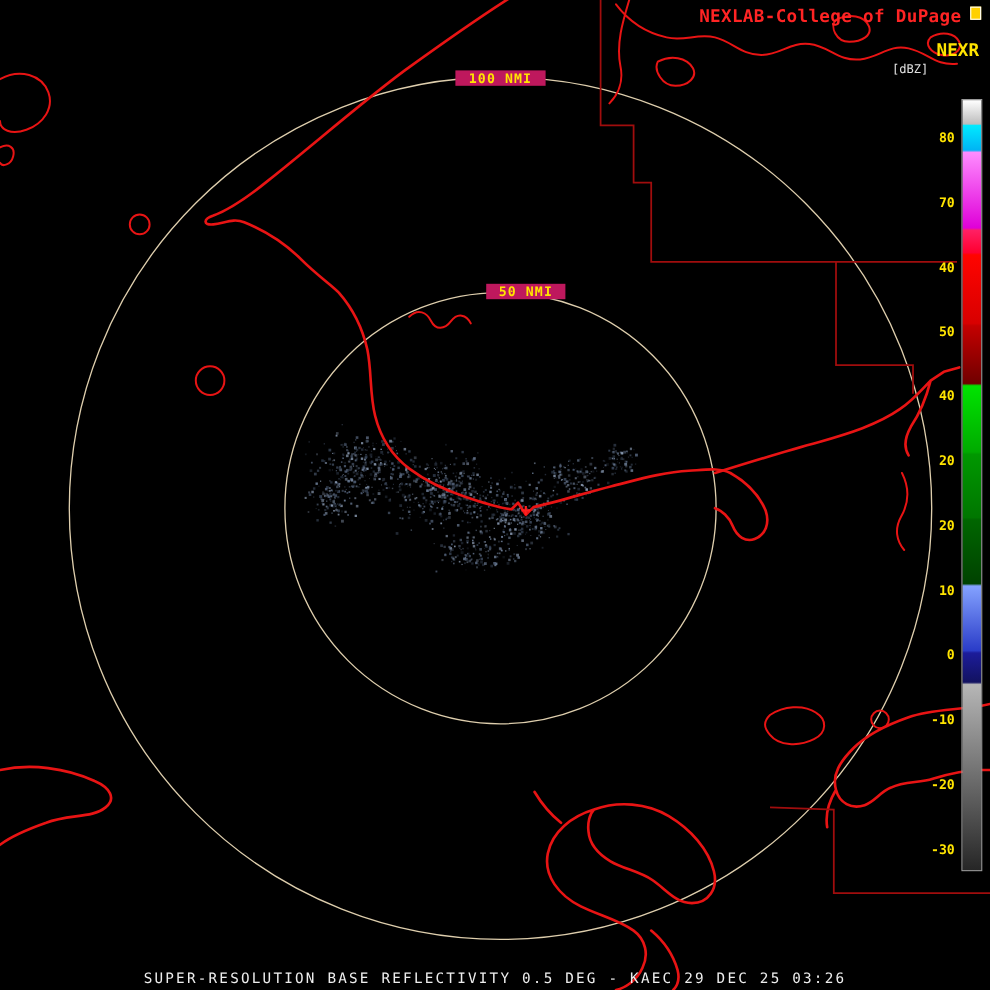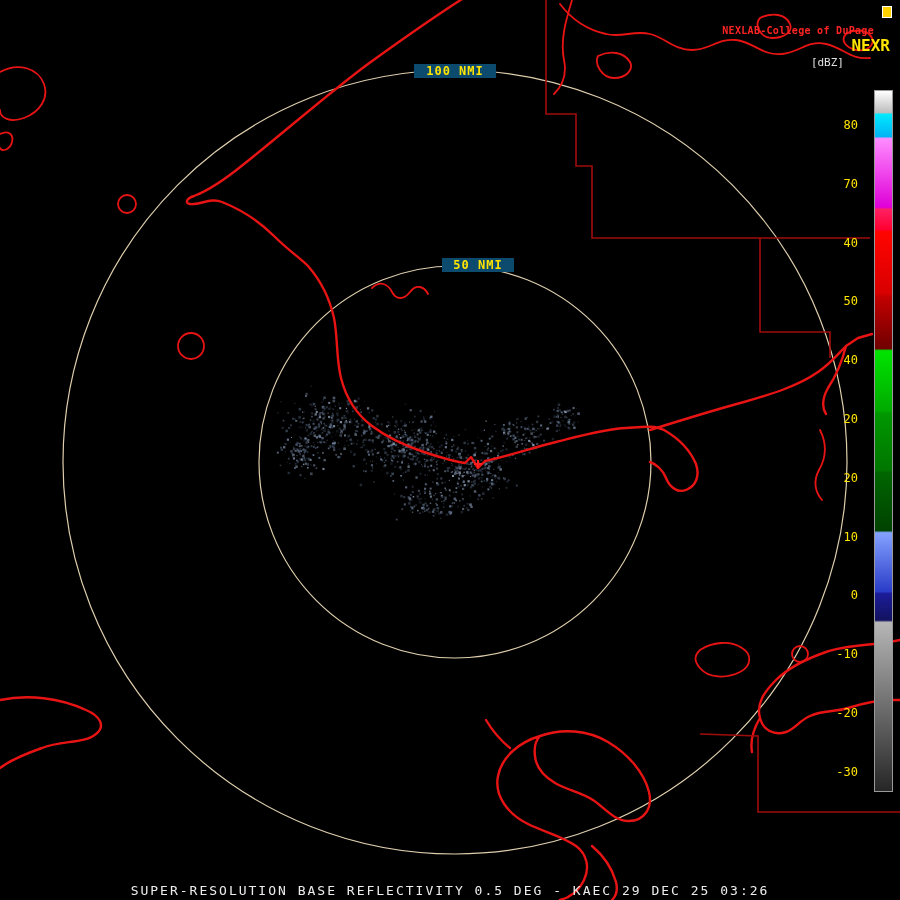--- a/index.html
+++ b/index.html
@@ -7,26 +7,26 @@
     position:relative;width:900px;height:900px;background:var(--background,#000);
     overflow:hidden;font-family:"DejaVu Sans Mono","Liberation Mono",monospace;
   }
   .stage svg{position:absolute;left:0;top:0;}
   .ring{fill:none;stroke:var(--ring,#ead9b6);stroke-width:1.2;opacity:.95;}
   .coast{fill:none;stroke:var(--map-line,#e81414);stroke-width:2.4;stroke-linecap:round;stroke-linejoin:round;}
   .coast-thin{fill:none;stroke:var(--map-line,#e81414);stroke-width:1.8;stroke-linecap:round;stroke-linejoin:round;}
   .border{fill:none;stroke:var(--border-line,#a00d0d);stroke-width:1.6;stroke-linejoin:miter;}
   .site{stroke:#ff2020;stroke-width:2;}
   .ring-label{
-    position:absolute;background:#0c4a6e;color:var(--ring-label,#ffe400);
+    position:absolute;background:#be185d;color:var(--ring-label,#ffe400);
     font-size:12px;font-weight:bold;letter-spacing:1px;padding:0 4px;text-align:center;
   }
   .brand{
     position:absolute;top:5px;right:26px;color:var(--brand,#ff2424);
-    font-size:10px;font-weight:bold;letter-spacing:.3px;white-space:nowrap;margin-top:20px;
+    font-size:16px;font-weight:bold;letter-spacing:.3px;white-space:nowrap;
   }
   .logo{
     position:absolute;top:6px;right:8px;width:10px;height:12px;
     background:#ffd000;border:1px solid #fff;box-sizing:border-box;
   }
   .scale-title{position:absolute;top:36px;right:10px;color:var(--tick-label,#ffe400);font-size:16px;font-weight:bold;}
   .scale-units{position:absolute;top:56px;right:56px;color:var(--units-label,#e0e0e0);font-size:11px;}
   .colorbar{
     position:absolute;top:90px;right:7px;width:19px;height:702px;
     border:1px solid #9a9a9a;box-sizing:border-box;
@@ -38,22 +38,22 @@
       #ff0400 20.1%, #d80000 29.0%,
       #c40000 29.3%, #700000 36.8%,
       #00e400 37.1%, #00aa00 45.7%,
       #009800 46.0%, #007600 54.2%,
       #006600 54.5%, #004200 62.8%,
       #84a2ff 63.1%, #2a3cc8 71.5%,
       #1c1c9a 71.8%, #121260 75.6%,
       #b6b6b6 75.9%, #262626 100%);
   }
   .tick-label{
-    position:absolute;right:42px;width:36px;text-align:right;
-    color:var(--tick-label,#ffe400);font-size:12px;font-weight:normal;line-height:14px;
+    position:absolute;right:32px;width:36px;text-align:right;
+    color:var(--tick-label,#ffe400);font-size:12px;font-weight:bold;line-height:14px;
   }
   .footer{
     position:absolute;bottom:2px;left:0;width:100%;text-align:center;
     color:var(--footer-text,#ededed);font-size:13px;letter-spacing:2px;white-space:nowrap;
   }
 </style>
 </head>
 <body>
 
 <div class="stage">

